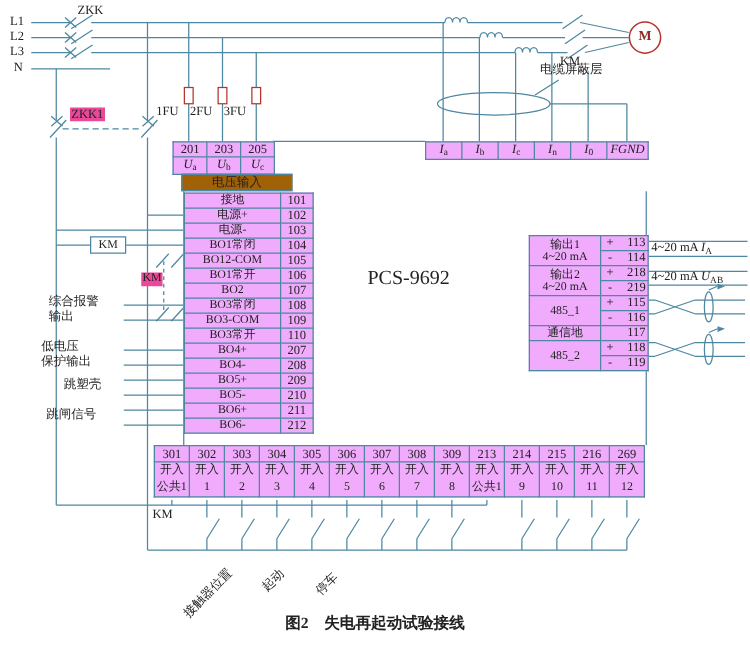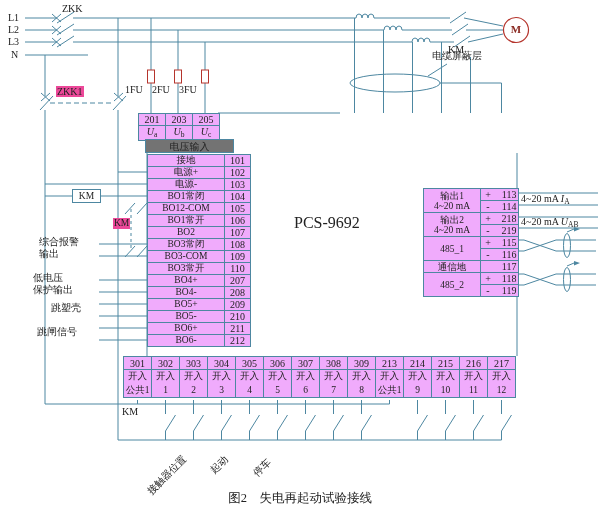--- a/index.html
+++ b/index.html
@@ -9,21 +9,21 @@
 .lbl{position:absolute;z-index:3;font-size:10px;line-height:11px;white-space:nowrap}
 .r{text-align:left}
 .c{text-align:center}
 .tbl{position:absolute;z-index:2;border-collapse:collapse;background:#f0abfc;table-layout:fixed}
 .tbl td{border:1px solid #4d87a1;text-align:center;vertical-align:middle;padding:0;font-size:10px;line-height:11px;overflow:hidden}
 i{font-style:italic}
 sub{font-size:7.5px;vertical-align:-2px}
 
 .vt{left:138px;top:113px}
 .vt td{width:27px;height:12px}
-.vtitle{position:absolute;left:145px;top:139px;width:89px;height:14px;border:1px solid #4d87a1;background:#737373;z-index:2;text-align:center;font-size:10px;line-height:13px}
+.vtitle{position:absolute;left:145px;top:139px;width:89px;height:14px;border:1px solid #4d87a1;background:#a16207;z-index:2;text-align:center;font-size:10px;line-height:13px}
 
 .ct{left:340px;top:113px}
 .ct td{width:29px;height:12px}
 .ct tr td:nth-child(6){width:33px}
 .ct tr:nth-child(3) td{height:13px;font-size:9.5px}
 .ct tr:nth-child(2) td:nth-child(6) i{font-style:normal;font-size:9px;letter-spacing:-0.5px}
 
 .lt{left:147px;top:154px}
 .lt td{height:11px}
 .lt td.l{width:77px;font-size:9.5px}
@@ -37,21 +37,21 @@
 .rt .nm{display:inline-block;width:23px;text-align:right}
 
 .bt{left:123px;top:356px}
 .bt td{width:28px}
 .bt tr:nth-child(1) td{height:13px}
 .bt tr:nth-child(2) td{height:28px;font-size:9.5px}
 .bt tr:nth-child(2) td div{line-height:13.5px}
 .kmbox{position:absolute;left:72px;top:189px;width:29px;height:14px;border:1px solid #4d87a1;background:#fff;z-index:3;text-align:center;font-size:9.5px;line-height:12px}
 .whitebg{background:#ec4899;padding:0 1px}
 .rot{transform:rotate(-45deg);transform-origin:center center}
-.caption{left:0;top:493px;width:600px;text-align:center;font-size:12.5px;font-weight:normal}
+.caption{left:0;top:493px;width:600px;text-align:center;font-size:12.5px;font-weight:bold}
 .ann i{font-style:italic}
 .mlbl{color:#8a2a22;font-size:11px;font-weight:bold}
 </style>
 </head>
 <body>
 
 <svg id="wires" width="600" height="526" viewBox="0 0 600 526">
   <g stroke="#4d87a1" stroke-width="1" fill="none">
     <g>
       <path d="M25,18 H57 M73,18 H356 M374,18 H450 M25,30 H57 M73,30 H384 M402,30 H452 M25,42 H57 M73,42 H412 M430,42 H454 M25,55 H88"></path>
@@ -144,20 +144,29 @@
   <td><i>U</i><sub>a</sub></td>
         <td><i>U</i><sub>b</sub></td>
         <td><i>U</i><sub>c</sub></td>
       </tr>
 </tbody>
   </table>
 <div class="vtitle">电压输入</div>
 
 <table class="tbl ct">
   <tbody>
+  <tr>
+
+  <td><i>I</i><sub>a</sub></td>
+        <td><i>I</i><sub>b</sub></td>
+        <td><i>I</i><sub>c</sub></td>
+        <td><i>I</i><sub>n</sub></td>
+        <td><i>I</i><sub>0</sub></td>
+        <td><i>FGND</i><sub></sub></td>
+      </tr>
 </tbody>
   </table>
 
 <table class="tbl lt">
   <tbody>
 
   <tr>
       <td class="l">接地</td>
       <td class="n">101</td>
     </tr>
@@ -283,21 +292,21 @@
         <td>304</td>
         <td>305</td>
         <td>306</td>
         <td>307</td>
         <td>308</td>
         <td>309</td>
         <td>213</td>
         <td>214</td>
         <td>215</td>
         <td>216</td>
-        <td>217</td>
+        <td>269</td>
       </tr>
   <tr>
 
   <td>
           <div>开入</div>
           <div>公共1</div>
         </td>
         <td>
           <div>开入</div>
           <div>1</div>

